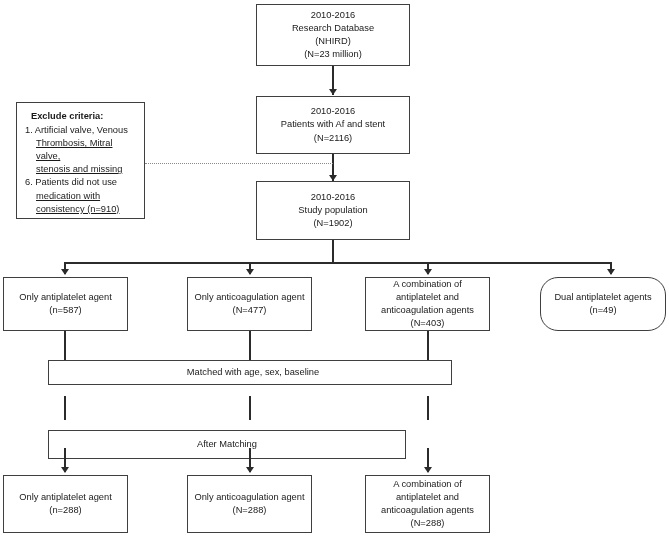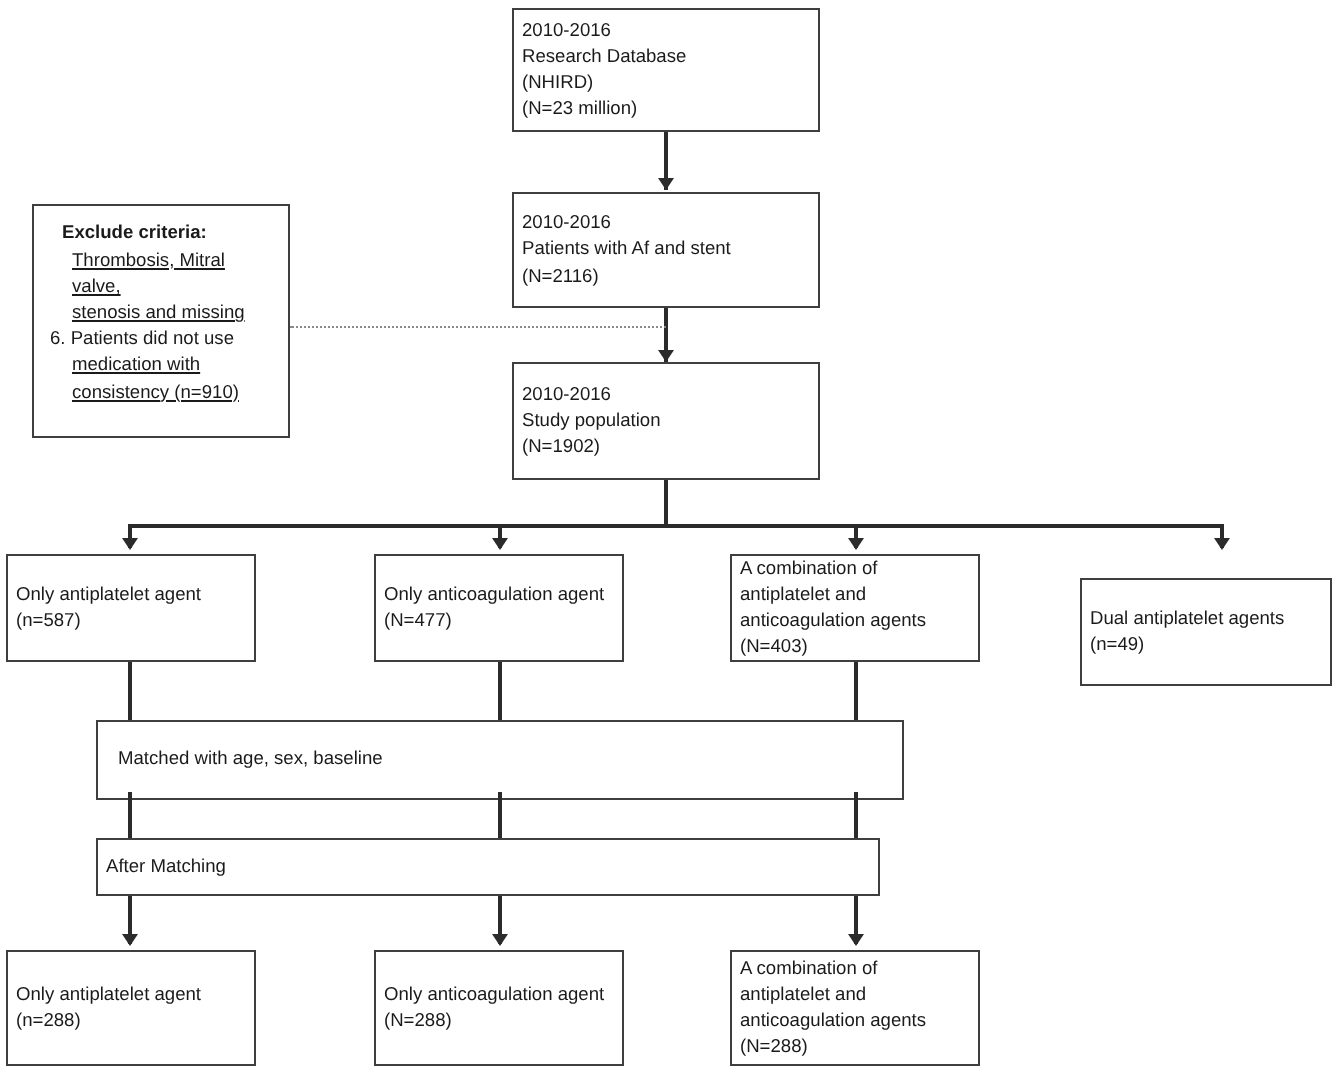--- a/index.html
+++ b/index.html
@@ -19,21 +19,21 @@
     overflow: hidden;
   }
   .box {
     position: absolute;
     box-sizing: border-box;
     border: 1.4px solid #3f3f3f;
     background: #ffffff;
     display: flex;
     align-items: center;
     justify-content: center;
-    text-align: left;
+    text-align: center;
     font-size: 9.3px;
     line-height: 1.42;
     color: #1a1a1a;
     padding: 2px 4px;
   }
   .box .inner {
     width: 100%;
   }
   .box.left-align {
     text-align: left;
@@ -107,20 +107,21 @@
       <span class="ln">(N=2116)</span>
     </div>
   </div>
 
   <div class="vline" style="left:332px; top:154px; height:27px;"></div>
   <div class="arrowhead" style="left:328.5px; top:175px;"></div>
 
   <div class="box left-align" style="left:16px; top:102px; width:129px; height:117px;">
     <div class="inner">
       <span class="excl-title">Exclude criteria:</span>
+      <span class="excl-item">1. Artificial valve, Venous</span>
       <span class="excl-sub">Thrombosis, Mitral valve,</span>
       <span class="excl-sub">stenosis and missing</span>
       <span class="excl-item">6. Patients did not use</span>
       <span class="excl-sub">medication with</span>
       <span class="excl-sub">consistency  (n=910)</span>
     </div>
   </div>
 
   <div class="dotline" style="left:145px; top:163px; width:188px;"></div>
 
@@ -163,42 +164,42 @@
 
   <div class="box" style="left:365px; top:277px; width:125px; height:54px;">
     <div class="inner">
       <span class="ln">A combination of</span>
       <span class="ln">antiplatelet and</span>
       <span class="ln">anticoagulation agents</span>
       <span class="ln">(N=403)</span>
     </div>
   </div>
 
-  <div class="box" style="left:540px; top:289px; width:126px; height:54px;">
+  <div class="box" style="left:540px; top:277px; width:126px; height:54px;border-radius:18px;">
     <div class="inner">
       <span class="ln">Dual antiplatelet agents</span>
       <span class="ln">(n=49)</span>
     </div>
   </div>
 
   <div class="vline" style="left:64px; top:331px; height:30px;"></div>
   <div class="vline" style="left:249px; top:331px; height:30px;"></div>
   <div class="vline" style="left:427px; top:331px; height:30px;"></div>
 
-  <div class="box" style="left:48px; top:360px; width:404px; height:40px;padding-left:10px;">
+  <div class="box" style="left:48px; top:360px; width:404px; height:25px;padding-left:10px;">
     <div class="inner">
       <span class="ln">Matched with age, sex, baseline</span>
     </div>
   </div>
 
   <div class="vline" style="left:64px; top:396px; height:24px;"></div>
   <div class="vline" style="left:249px; top:396px; height:24px;"></div>
   <div class="vline" style="left:427px; top:396px; height:24px;"></div>
 
-  <div class="box" style="left:48px; top:419px; width:392px; height:29px;">
+  <div class="box" style="left:48px; top:430px; width:358px; height:29px;">
     <div class="inner">
       <span class="ln">After Matching</span>
     </div>
   </div>
 
   <div class="vline" style="left:64px; top:448px; height:24px;"></div>
   <div class="arrowhead" style="left:60.5px; top:467px;"></div>
 
   <div class="vline" style="left:249px; top:448px; height:24px;"></div>
   <div class="arrowhead" style="left:245.5px; top:467px;"></div>

